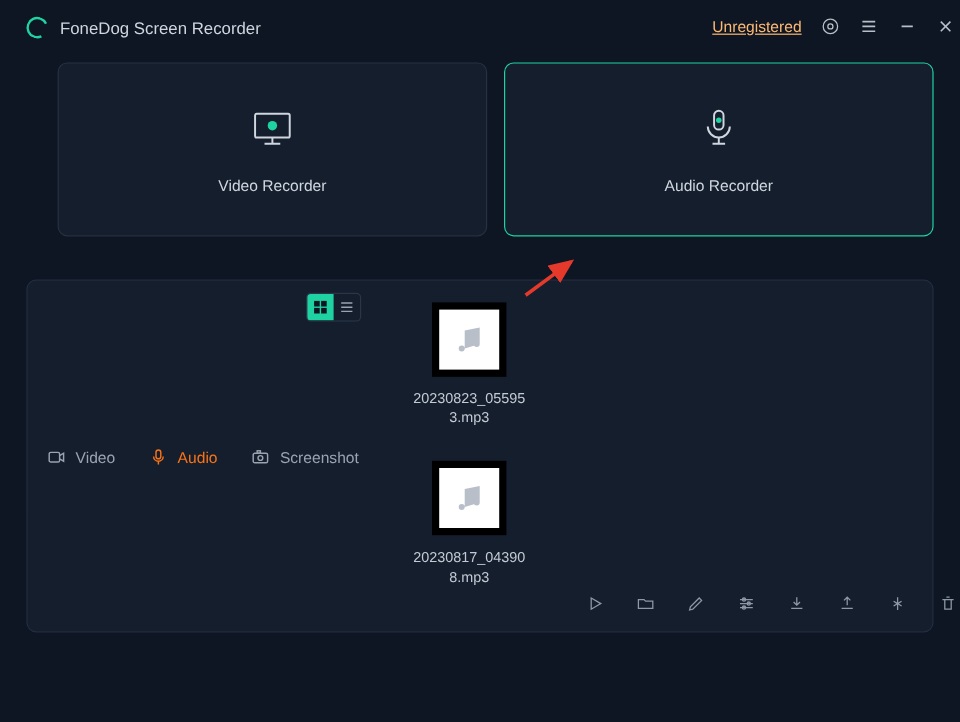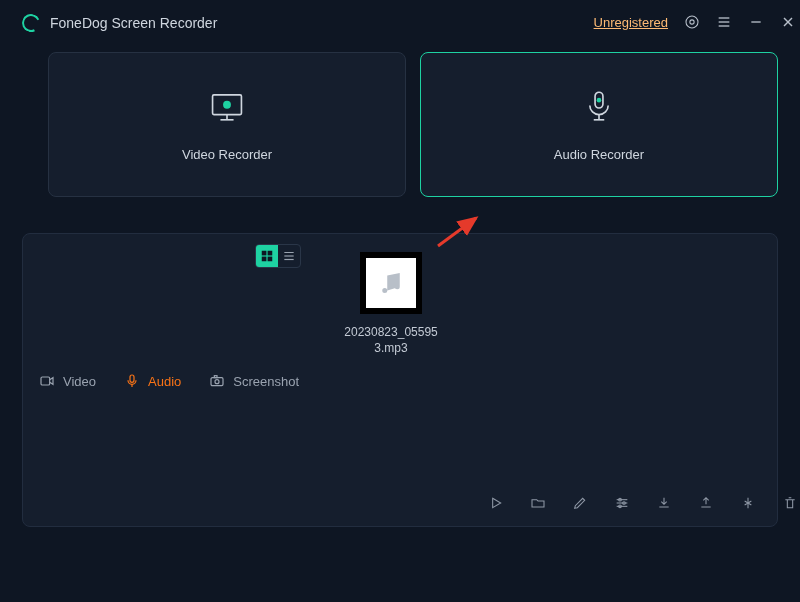--- a/index.html
+++ b/index.html
@@ -317,20 +317,30 @@
       <div class="lib-item">
         <div class="thumb">
           <div class="thumb-inner">
               <svg viewBox="0 0 24 24">
                 <path d="M9 18 a2 2 0 1 1 -4 0 a2 2 0 0 1 4 0 V6 l10 -2 v11 a2 2 0 1 1 -4 0 a2 2 0 0 1 4 0" fill="#b8bfc8"></path>
               </svg>
             </div>
         </div>
         <div class="lib-item-label">20230823_055953.mp3</div>
       </div>
+      <div class="lib-item">
+        <div class="thumb">
+          <div class="thumb-inner">
+              <svg viewBox="0 0 24 24">
+                <path d="M9 18 a2 2 0 1 1 -4 0 a2 2 0 0 1 4 0 V6 l10 -2 v11 a2 2 0 1 1 -4 0 a2 2 0 0 1 4 0" fill="#b8bfc8"></path>
+              </svg>
+            </div>
+        </div>
+        <div class="lib-item-label">20230817_043908.mp3</div>
+      </div>
     </div>
 
     <div class="lib-toolbar">
       <div class="tool-btn">
         <svg viewBox="0 0 24 24" stroke-width="1.6">
             <path d="M7 5 L19 12 L7 19 Z"></path>
           </svg>
       </div>
       <div class="tool-btn">
         <svg viewBox="0 0 24 24" stroke-width="1.6">

